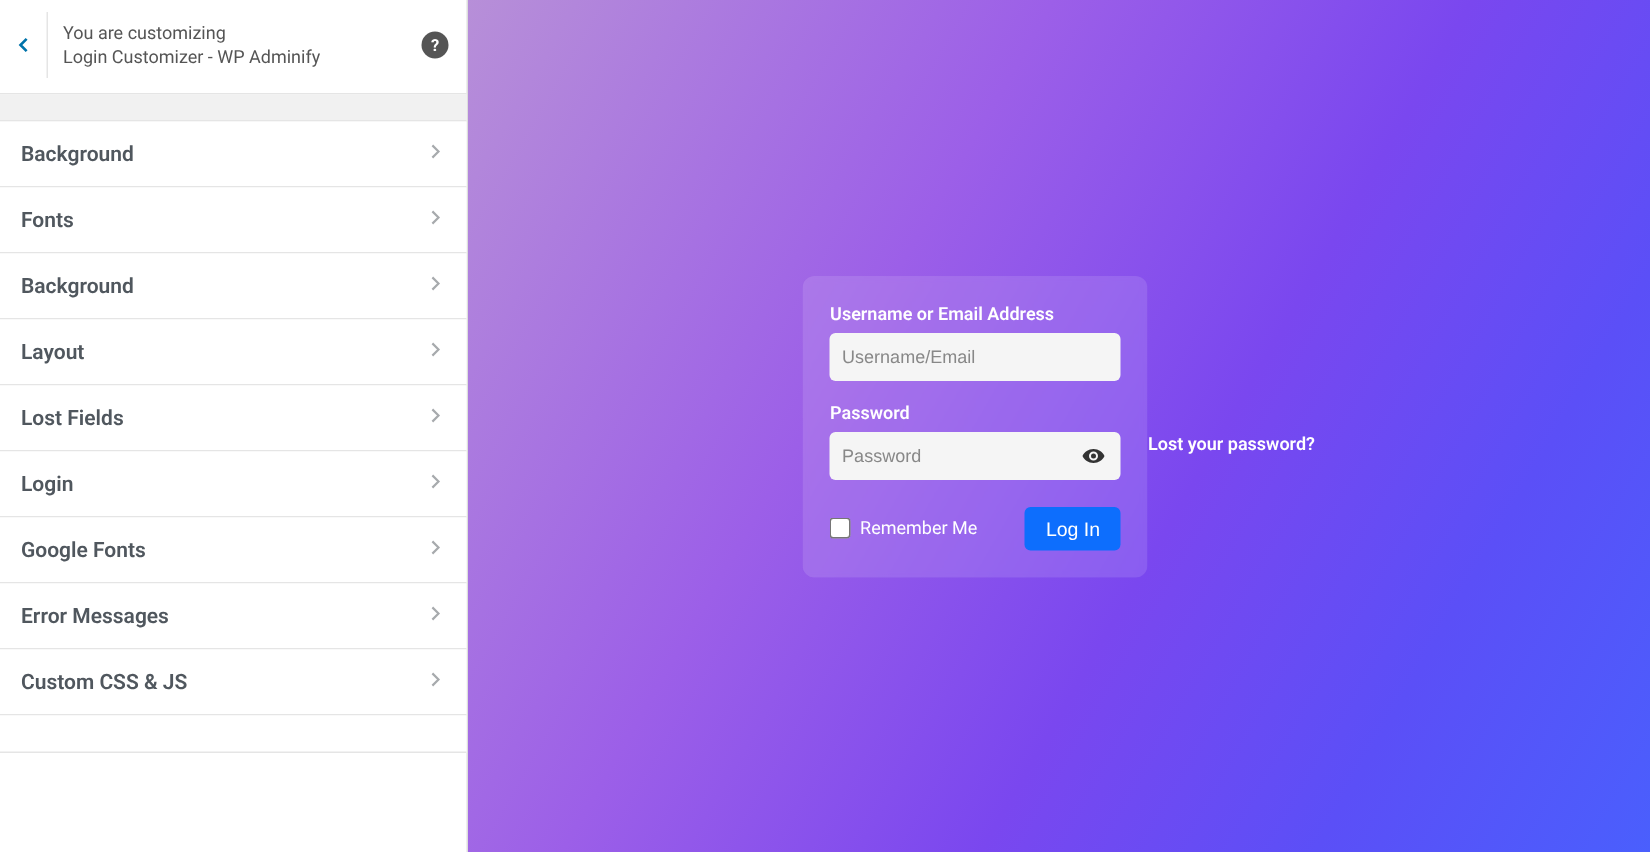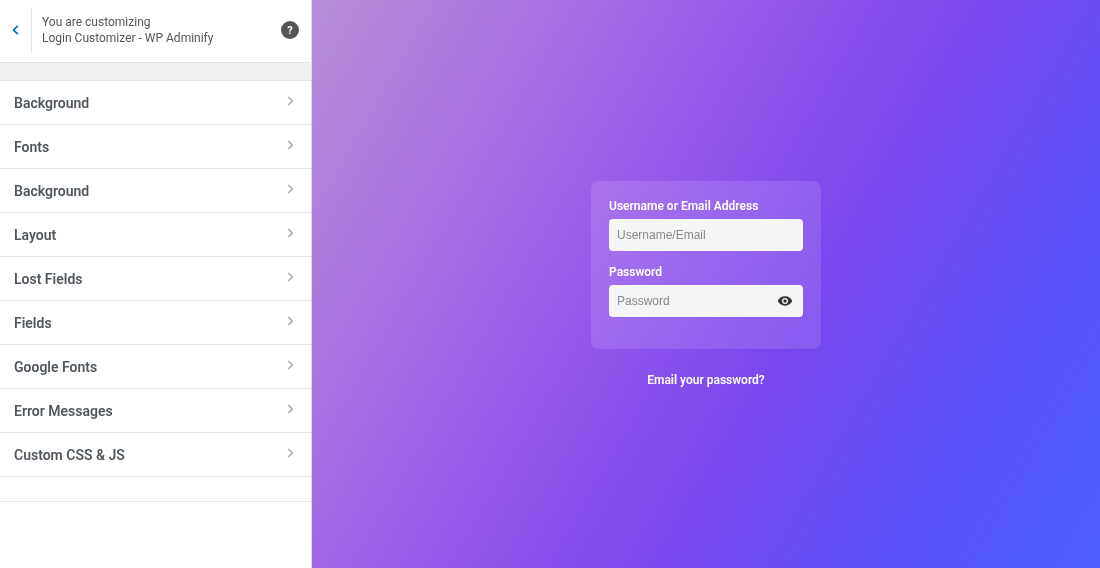--- a/index.html
+++ b/index.html
@@ -11,21 +11,21 @@
 .back-btn svg { width: 14px; height: 14px; }
 .header-text { flex: 1; }
 .subtitle { font-size: 12px; color: #555; margin-bottom: 2px; }
 .title { font-size: 12px; color: #555; font-weight: 400; }
 .help-icon { width: 18px; height: 18px; border-radius: 50%; background: #555; color: #fff; display: flex; align-items: center; justify-content: center; font-size: 11px; font-weight: bold; cursor: pointer; }
 .spacer { height: 18px; background: #f1f1f1; border-bottom: 1px solid #e5e5e5; }
 .menu-list { display: flex; flex-direction: column; }
 .menu-item { display: flex; align-items: center; justify-content: space-between; padding: 12px 14px; border-bottom: 1px solid #e5e5e5; cursor: pointer; background: #fff; }
 .menu-label { font-size: 14px; color: #50575e; font-weight: 600; }
 .chevron svg { width: 14px; height: 14px; }
-.preview { flex: 1; background: linear-gradient(120deg, #b78fd8 0%, #9c5fe8 35%, #7a47ef 60%, #5b4ff7 80%, #4a5ffd 100%); display: flex; flex-direction: column; align-items: center; justify-content: center; }
+.preview { flex: 1; background: linear-gradient(120deg, #b78fd8 0%, #9c5fe8 35%, #7a47ef 60%, #5b4ff7 80%, #4a5ffd 100%); display: flex; flex-direction: row; align-items: center; justify-content: center; }
 .login-card { width: 230px; background: rgba(255,255,255,0.12); border-radius: 8px; padding: 18px; backdrop-filter: blur(2px); }
 .field-label { color: #fff; font-size: 12px; font-weight: 600; margin-bottom: 6px; }
 .field-input { width: 100%; height: 32px; border-radius: 4px; border: none; padding: 0 8px; font-size: 12px; color: #555; background: #f5f5f5; margin-bottom: 14px; }
 .field-input::placeholder { color: #888; }
 .password-wrap { position: relative; }
 .eye-icon { position: absolute; right: 10px; top: 8px; cursor: pointer; }
 .eye-icon svg { width: 16px; height: 16px; }
 .form-row { display: flex; align-items: center; justify-content: space-between; margin-top: 4px; }
 .remember { display: flex; align-items: center; gap: 6px; }
 .remember input { width: 14px; height: 14px; cursor: pointer; accent-color: #fff; }
@@ -76,21 +76,21 @@
               <path fill="none" stroke="#a7aaad" stroke-width="2.5" d="M9 5l7 7-7 7"></path>
             </svg></span>
       </div>
       <div class="menu-item">
         <span class="menu-label">Lost Fields</span>
         <span class="chevron"><svg viewBox="0 0 24 24">
               <path fill="none" stroke="#a7aaad" stroke-width="2.5" d="M9 5l7 7-7 7"></path>
             </svg></span>
       </div>
       <div class="menu-item">
-        <span class="menu-label">Fields</span>
+        <span class="menu-label">Login</span>
         <span class="chevron"><svg viewBox="0 0 24 24">
               <path fill="none" stroke="#a7aaad" stroke-width="2.5" d="M9 5l7 7-7 7"></path>
             </svg></span>
       </div>
       <div class="menu-item">
         <span class="menu-label">Google Fonts</span>
         <span class="chevron"><svg viewBox="0 0 24 24">
               <path fill="none" stroke="#a7aaad" stroke-width="2.5" d="M9 5l7 7-7 7"></path>
             </svg></span>
       </div>
@@ -119,16 +119,23 @@
       <input class="field-input" type="text" placeholder="Username/Email" style="">
       <div class="field-label">Password</div>
       <div class="password-wrap">
         <input class="field-input" type="password" placeholder="Password" style="">
         <span class="eye-icon">
           <svg viewBox="0 0 24 24">
               <path fill="#333" d="M12 5C7 5 2.7 8.1 1 12c1.7 3.9 6 7 11 7s9.3-3.1 11-7c-1.7-3.9-6-7-11-7zm0 11.5A4.5 4.5 0 1 1 16.5 12 4.5 4.5 0 0 1 12 16.5zm0-7A2.5 2.5 0 1 0 14.5 12 2.5 2.5 0 0 0 12 9.5z"></path>
             </svg>
         </span>
       </div>
+      <div class="form-row">
+        <div class="remember">
+          <input type="checkbox" id="rm" style="">
+          <label for="rm">Remember Me</label>
+        </div>
+        <button class="login-btn">Log In</button>
+      </div>
     </div>
-    <div class="lost-password">Email your password?</div>
+    <div class="lost-password">Lost your password?</div>
   </main>
 </div>
 
 </body></html>

